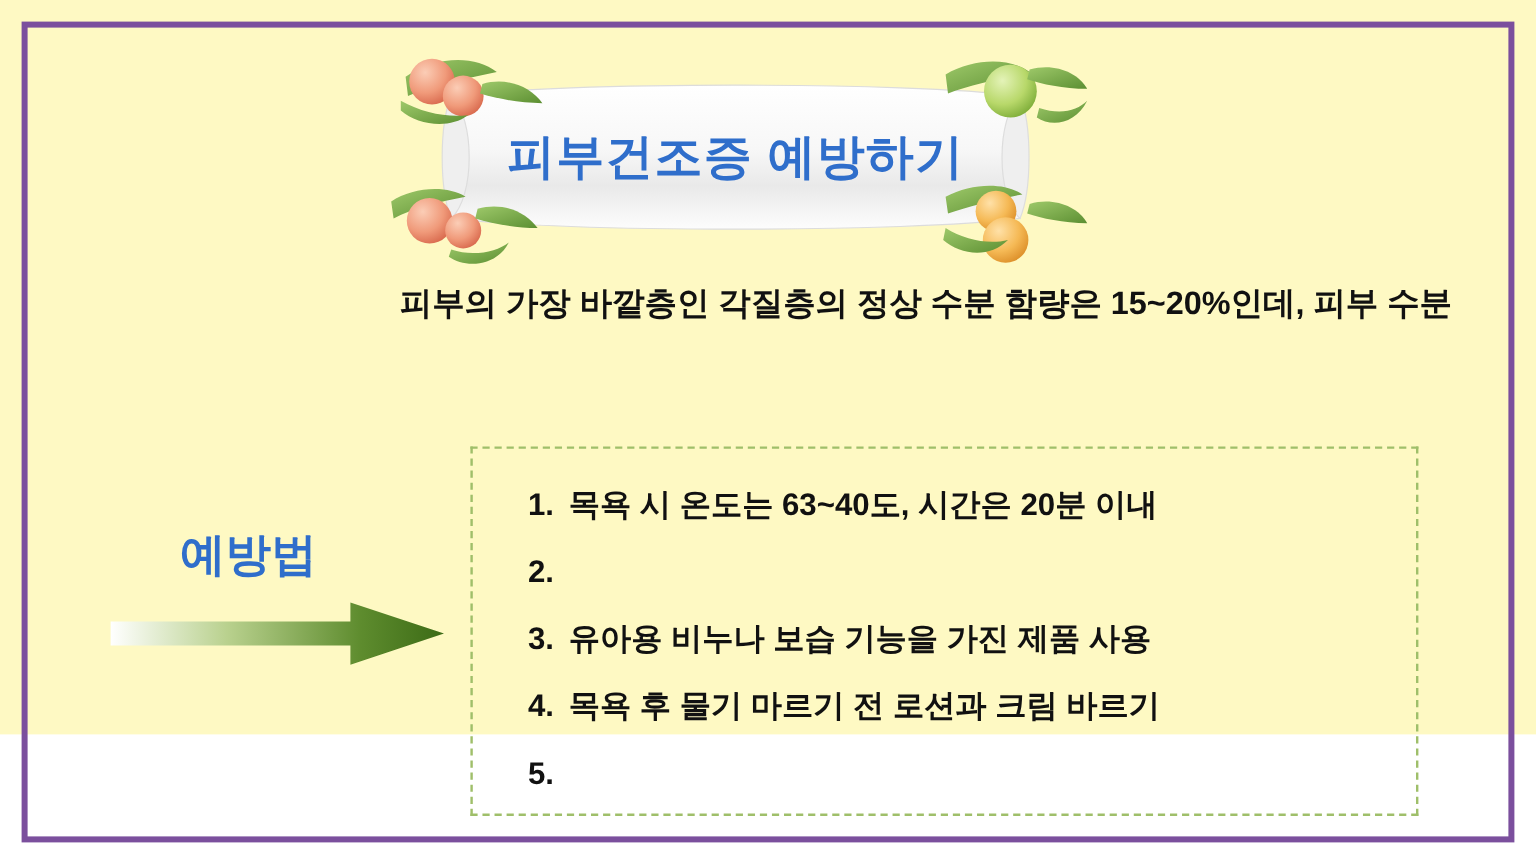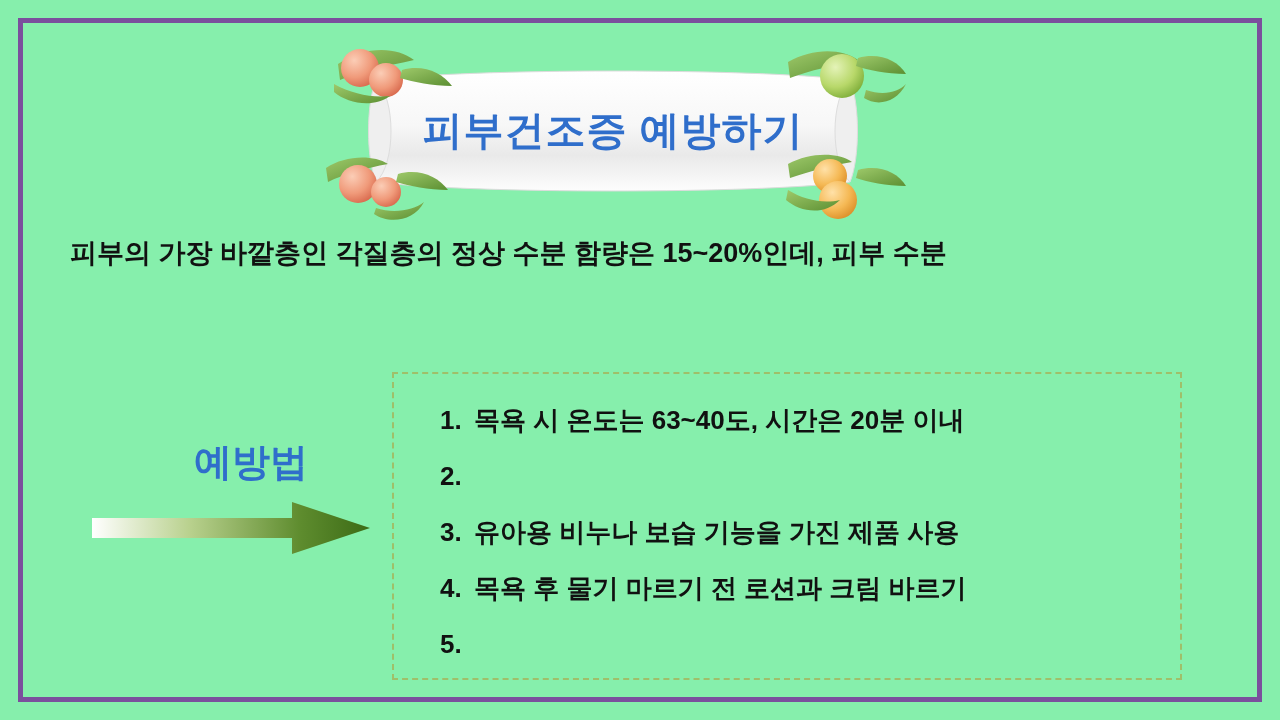--- a/index.html
+++ b/index.html
@@ -10,22 +10,22 @@
   body {
     width: 1280px;
     height: 720px;
     font-family: "Liberation Sans", sans-serif;
     overflow: hidden;
   }
 
   .slide {
     position: relative;
     width: 1280px;
-    height: 720px;
-    background: #86efac;
+    height: 612px;
+    background: #fef9c3;
     box-sizing: border-box;
   }
 
   .slide-border {
     position: absolute;
     left: 18px;
     top: 18px;
     width: 1244px;
     height: 684px;
     border: 5px solid #7b4f9d;
@@ -62,38 +62,37 @@
     letter-spacing: 1px;
     white-space: nowrap;
   }
 
   
   .body-text {
     position: absolute;
     left: 70px;
     top: 232px;
     width: 1140px;
-    text-align: left;
+    text-align: right;
     font-size: 27px;
     font-weight: bold;
     color: #111111;
     line-height: 1.62;
   }
   .body-text div { white-space: nowrap; }
 
   
   .method-label {
     position: absolute;
     left: 150px;
     top: 437px;
     font-size: 38px;
     font-weight: bold;
     color: #2f6ecb;
     white-space: nowrap;
-    margin-left: 44px;
   }
 
   .arrow {
     position: absolute;
     left: 92px;
     top: 500px;
     width: 278px;
     height: 56px;
   }
 

